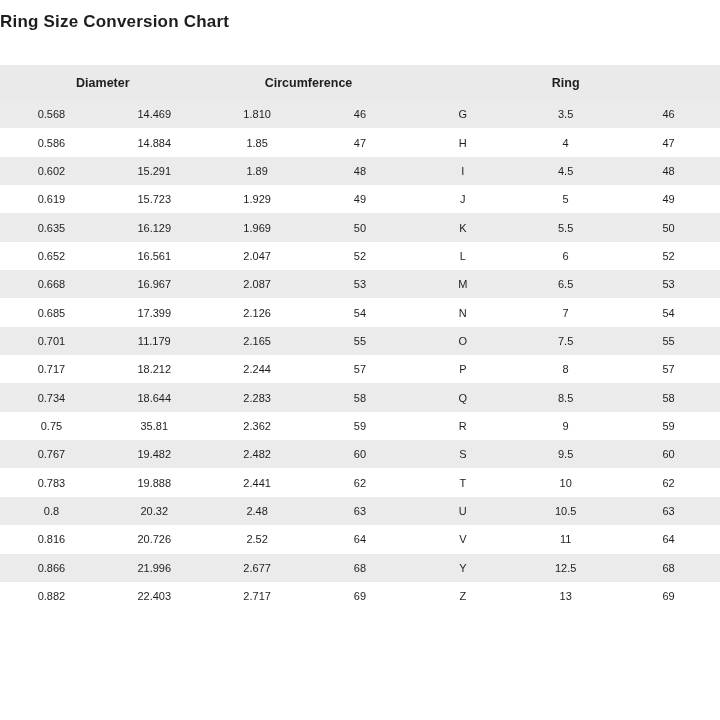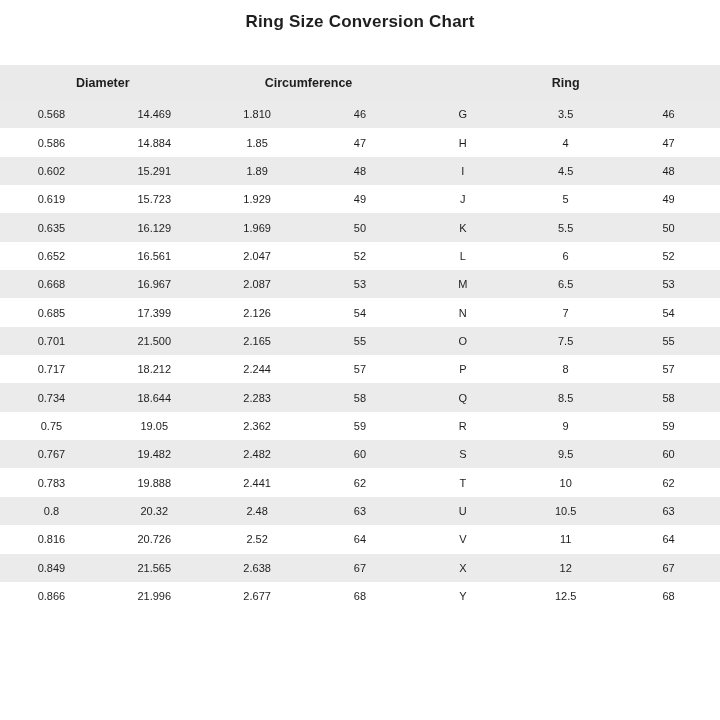--- a/index.html
+++ b/index.html
@@ -6,21 +6,20 @@
   html, body {
     margin: 0;
     padding: 0;
     width: 720px;
     height: 720px;
     background: #ffffff;
     font-family: "Liberation Sans", sans-serif;
     color: #1e1e1e;
   }
   .page-title {
-    text-align: center;
     font-weight: bold;
     font-size: 17px;
     padding-top: 12px;
     letter-spacing: 0.2px;
   }
   table.ring-table {
     width: 720px;
     border-collapse: collapse;
     table-layout: fixed;
     margin-top: 33px;
@@ -132,21 +131,21 @@
         <td>0.685</td>
         <td>17.399</td>
         <td>2.126</td>
         <td>54</td>
         <td>N</td>
         <td>7</td>
         <td>54</td>
       </tr>
       <tr>
         <td>0.701</td>
-        <td>21.500</td>
+        <td>11.179</td>
         <td>2.165</td>
         <td>55</td>
         <td>O</td>
         <td>7.5</td>
         <td>55</td>
       </tr>
       <tr>
         <td>0.717</td>
         <td>18.212</td>
         <td>2.244</td>
@@ -159,21 +158,21 @@
         <td>0.734</td>
         <td>18.644</td>
         <td>2.283</td>
         <td>58</td>
         <td>Q</td>
         <td>8.5</td>
         <td>58</td>
       </tr>
       <tr>
         <td>0.75</td>
-        <td>19.05</td>
+        <td>35.81</td>
         <td>2.362</td>
         <td>59</td>
         <td>R</td>
         <td>9</td>
         <td>59</td>
       </tr>
       <tr>
         <td>0.767</td>
         <td>19.482</td>
         <td>2.482</td>
@@ -203,31 +202,31 @@
       <tr>
         <td>0.816</td>
         <td>20.726</td>
         <td>2.52</td>
         <td>64</td>
         <td>V</td>
         <td>11</td>
         <td>64</td>
       </tr>
       <tr>
-        <td>0.849</td>
-        <td>21.565</td>
-        <td>2.638</td>
-        <td>67</td>
-        <td>X</td>
-        <td>12</td>
-        <td>67</td>
-      </tr>
-      <tr>
         <td>0.866</td>
         <td>21.996</td>
         <td>2.677</td>
         <td>68</td>
         <td>Y</td>
         <td>12.5</td>
         <td>68</td>
       </tr>
+      <tr>
+        <td>0.882</td>
+        <td>22.403</td>
+        <td>2.717</td>
+        <td>69</td>
+        <td>Z</td>
+        <td>13</td>
+        <td>69</td>
+      </tr>
     </tbody>
 </table>
 
 </body></html>

